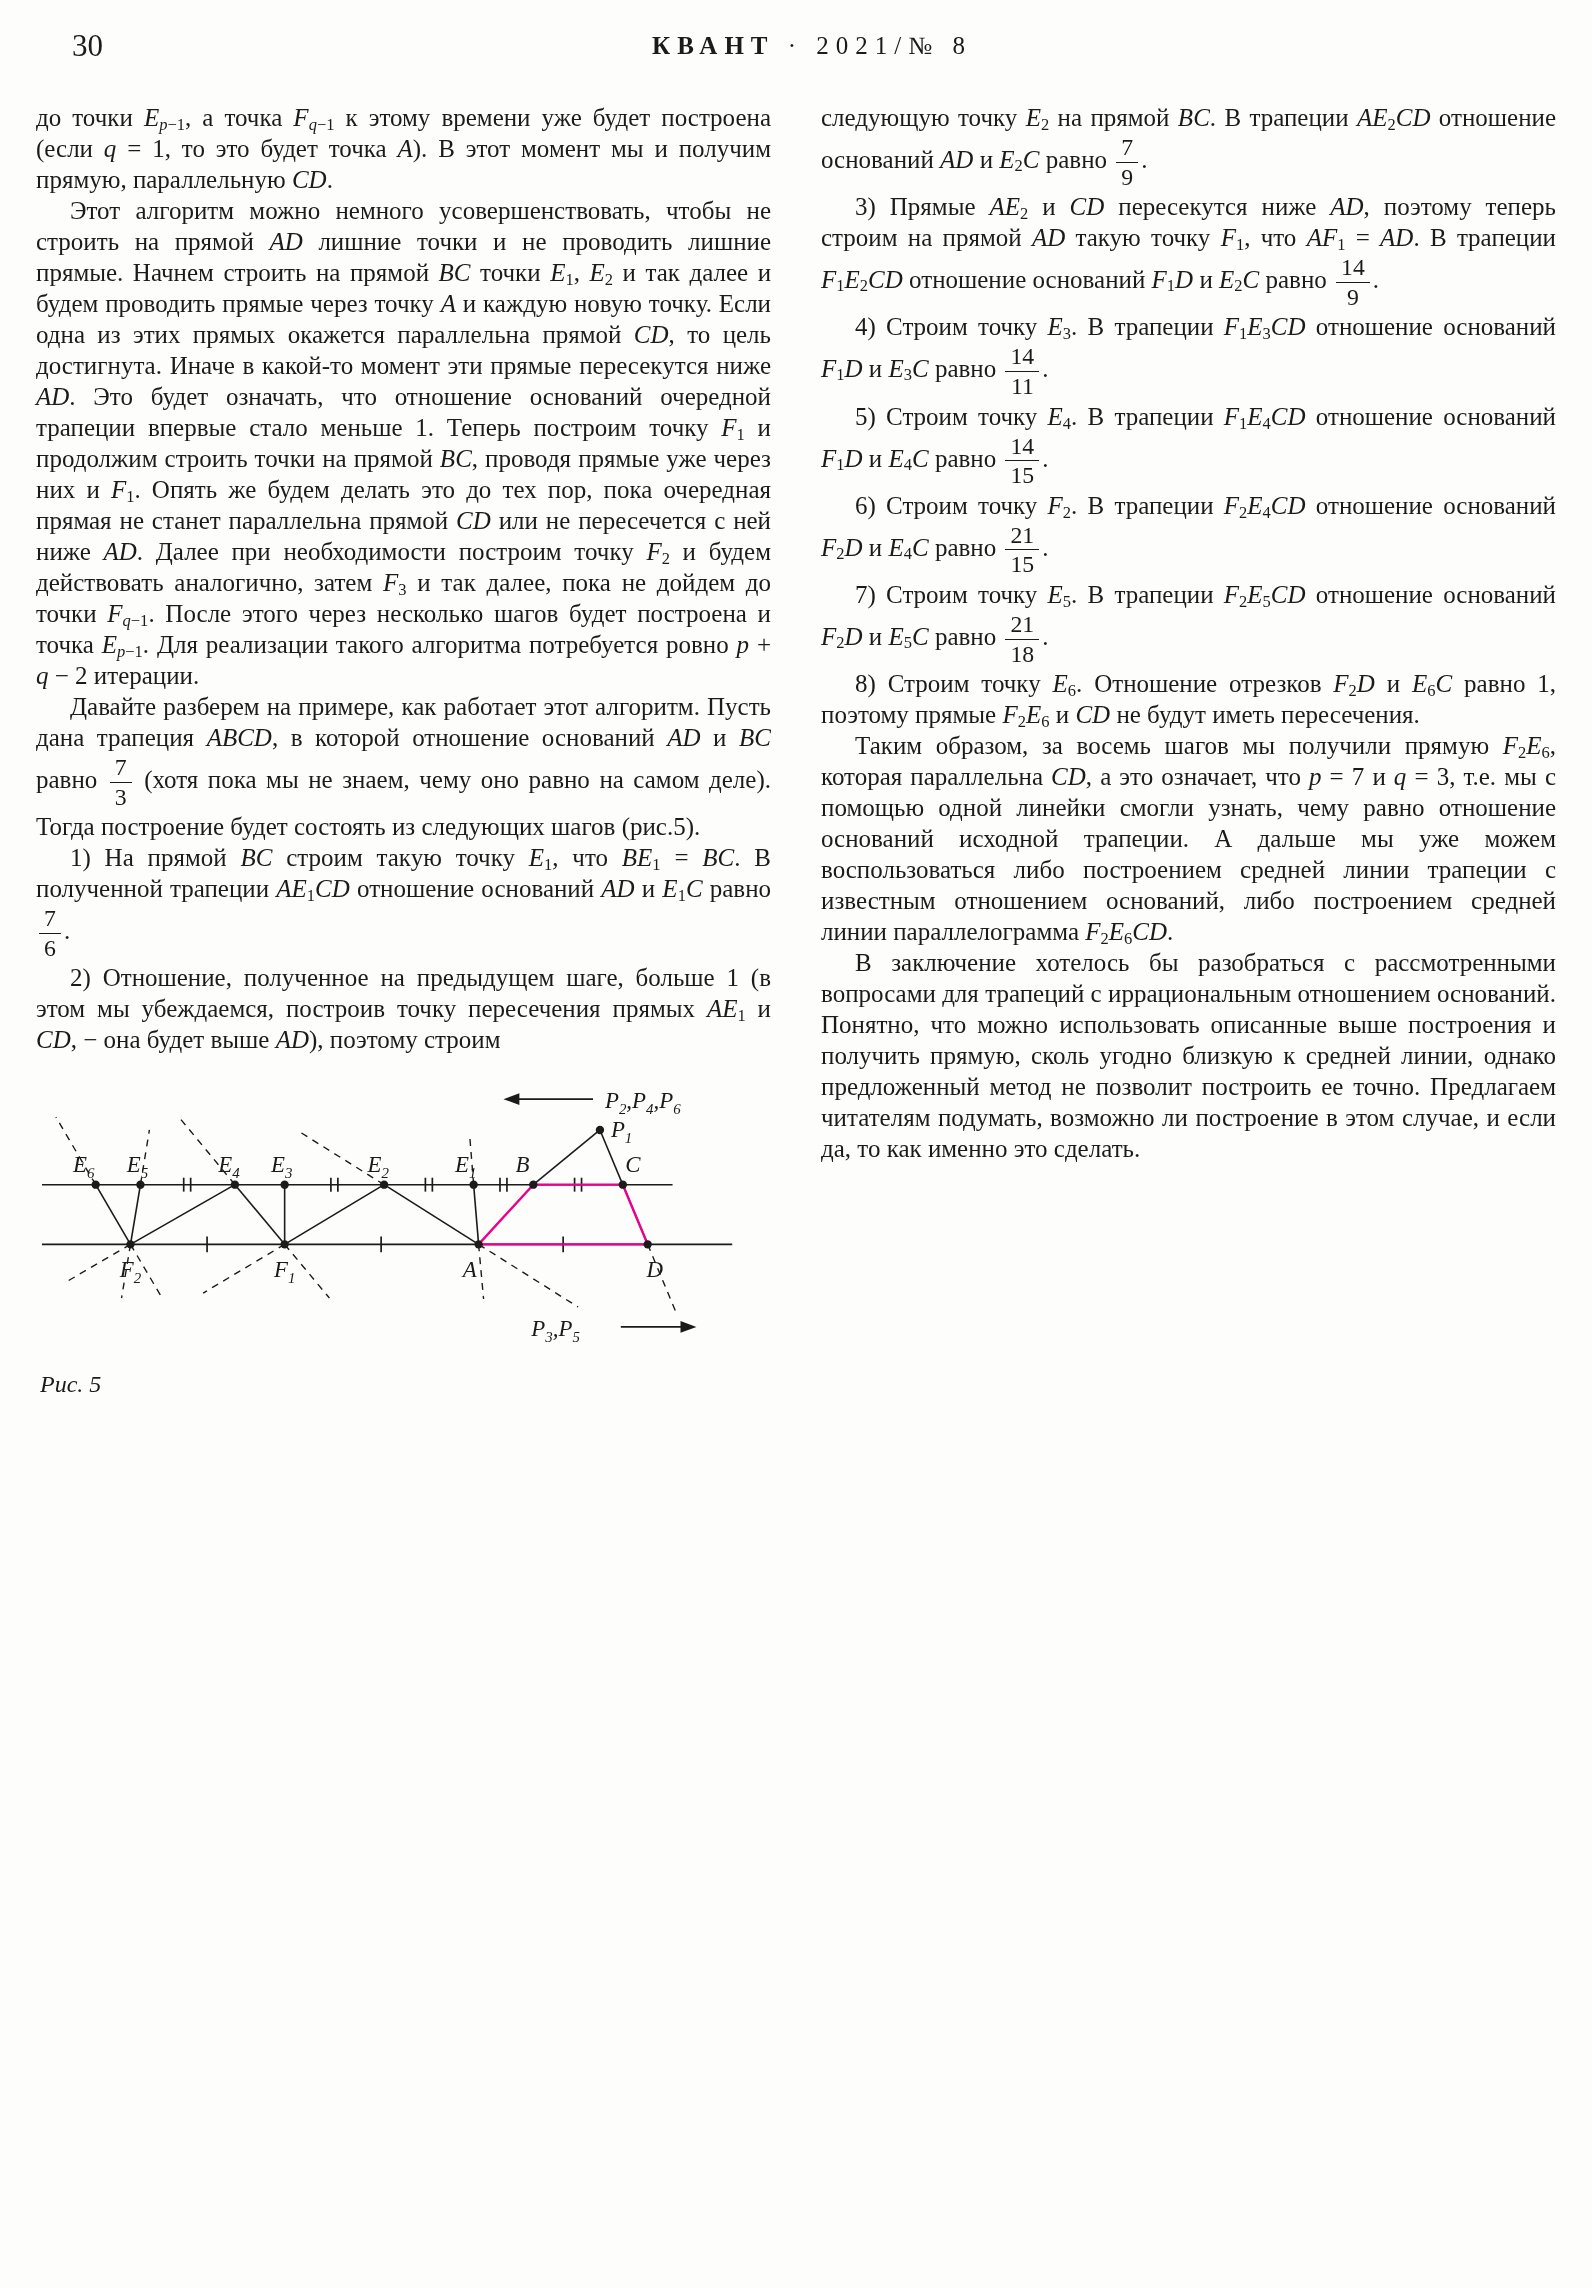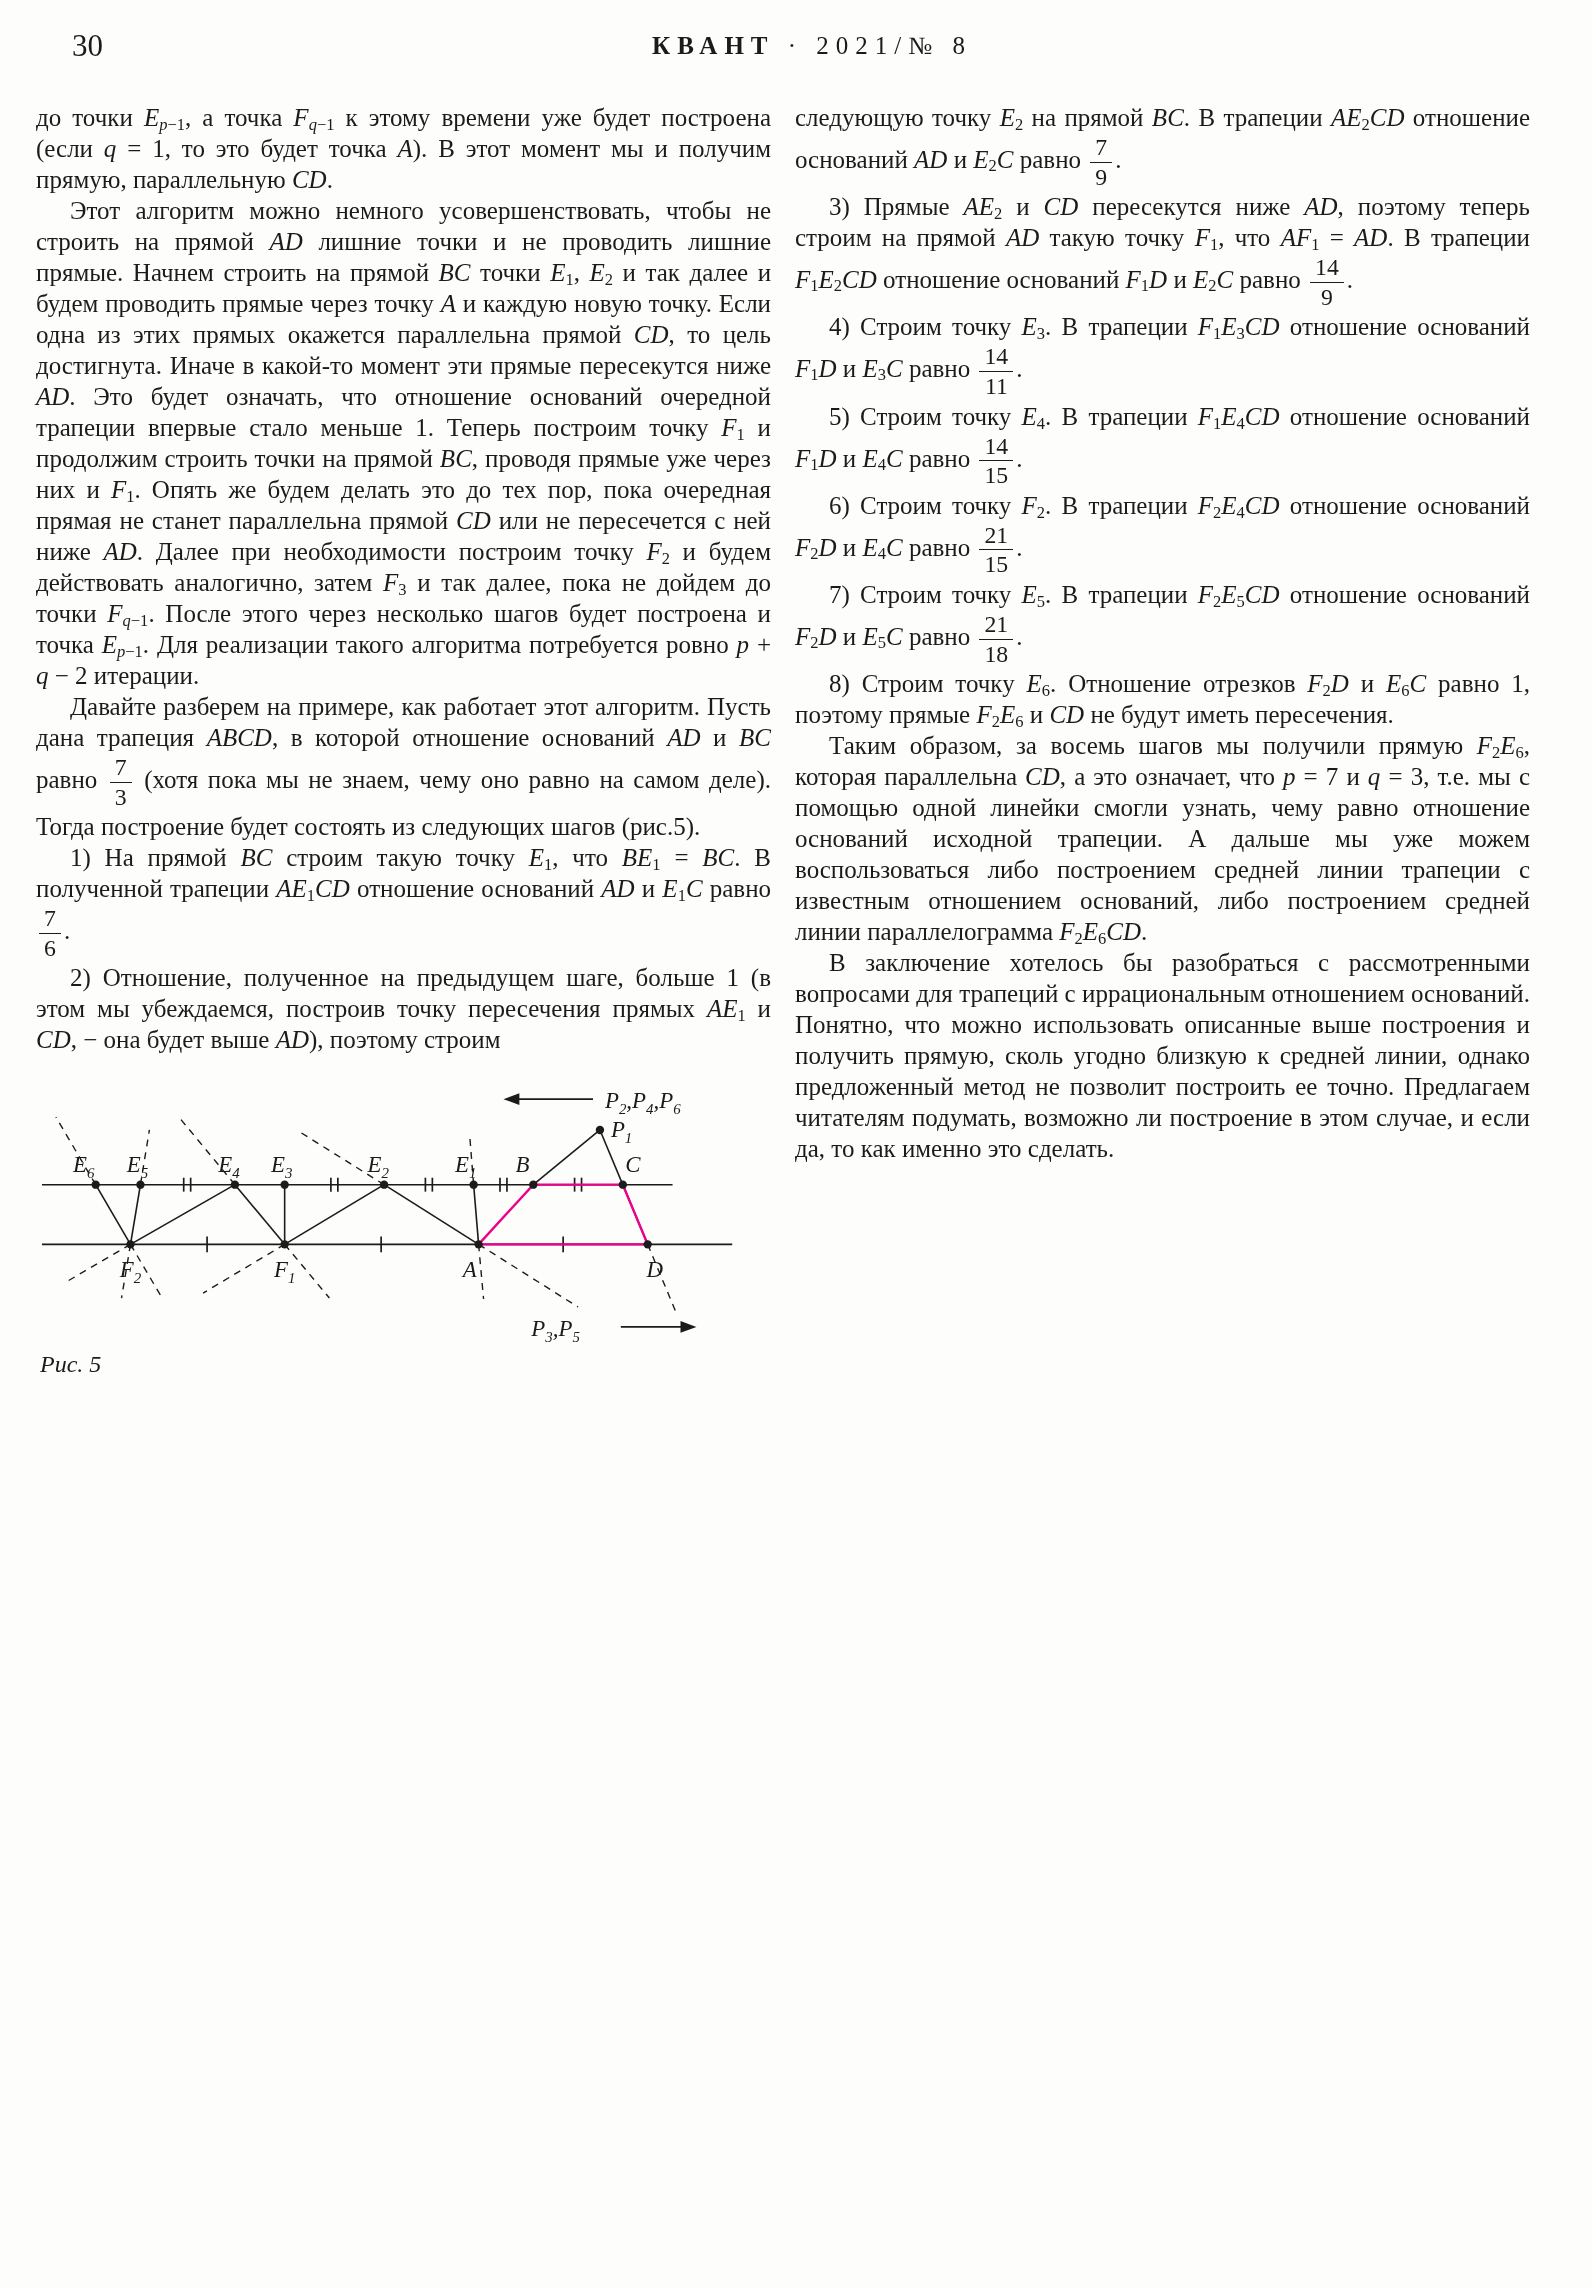--- a/index.html
+++ b/index.html
@@ -4,36 +4,36 @@
 <style>
   *{box-sizing:border-box;}
   html,body{margin:0;padding:0;}
   body{width:1592px;height:2289px;background:#fdfdfb;color:#1b1b1b;
        font-family:"Liberation Serif","DejaVu Serif",serif;}
   .page{position:relative;width:1592px;height:2289px;padding:26px 36px;overflow:hidden;}
   .masthead{position:relative;height:48px;margin-left:32px;}
   .page-number{position:absolute;left:4px;top:2px;font-size:31px;}
   .journal-line{text-align:center;font-size:25px;letter-spacing:7px;padding-top:6px;}
   .journal-line .jname{font-weight:bold;}
-  .columns{display:flex;gap:24px;margin-top:28px;}
+  .columns{display:flex;gap:50px;margin-top:28px;}
   .col{width:735px;font-size:25px;line-height:31px;text-align:justify;hyphens:auto;}
   .para{margin:0;text-indent:34px;}
   .para.first{text-indent:0;}
   .para i{font-style:italic;}
   .para sub{font-size:0.66em;line-height:0;vertical-align:-0.22em;}
   .frac{display:inline-block;vertical-align:middle;text-align:center;
         font-size:0.95em;line-height:1.12;margin:1px 3px;text-indent:0;}
   .frac .fn{display:block;padding:0 5px 1px;border-bottom:1.7px solid currentColor;}
   .frac .fd{display:block;padding-top:1px;}
   .figure{margin:30px 0 0;}
   .figure svg{display:block;}
   .figure text{font-size:23px;font-style:italic;fill:#1b1b1b;
                font-family:"Liberation Serif","DejaVu Serif",serif;}
   .figure .fsub{font-size:15px;}
-  .fig-caption{font-style:italic;font-size:24px;margin-top:0;padding-left:4px;}
+  .fig-caption{font-style:italic;font-size:24px;margin-top:20px;padding-left:4px;}
 </style>
 </head>
 <body>
 
 <div class="page">
 
   <header class="masthead">
     <span class="page-number">30</span>
     <div class="journal-line">
       <span class="jname">КВАНТ</span>

